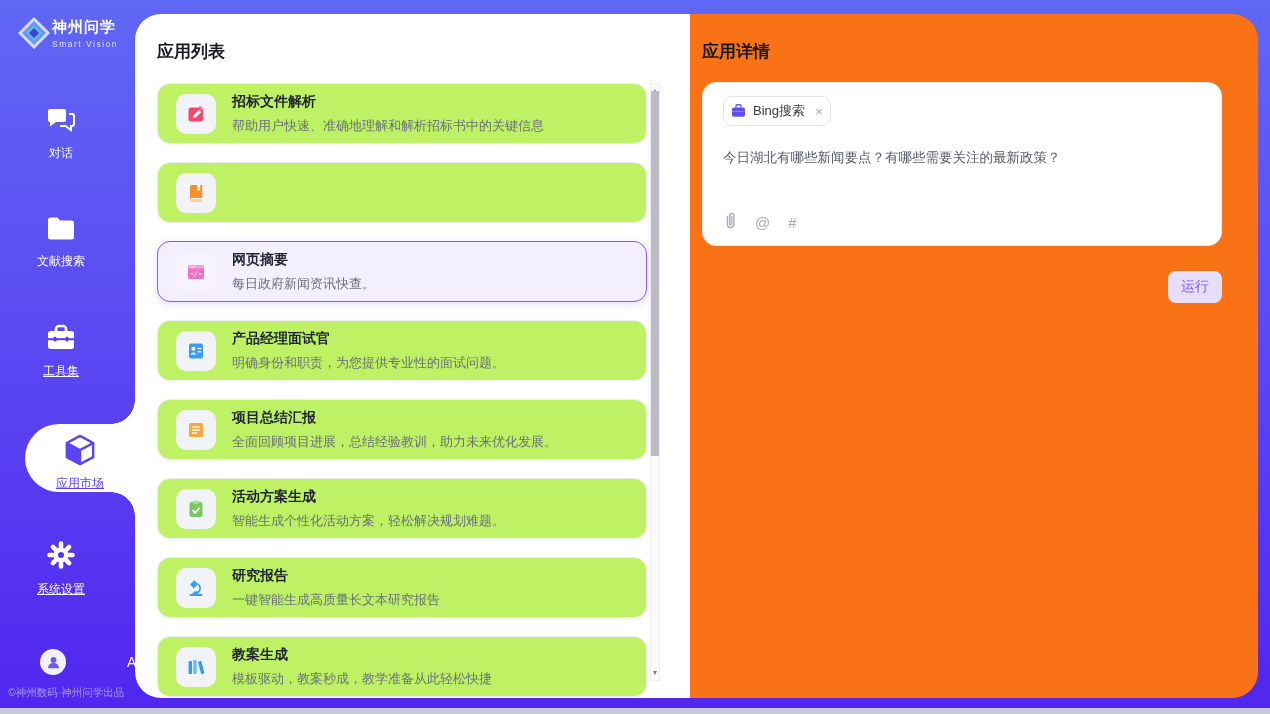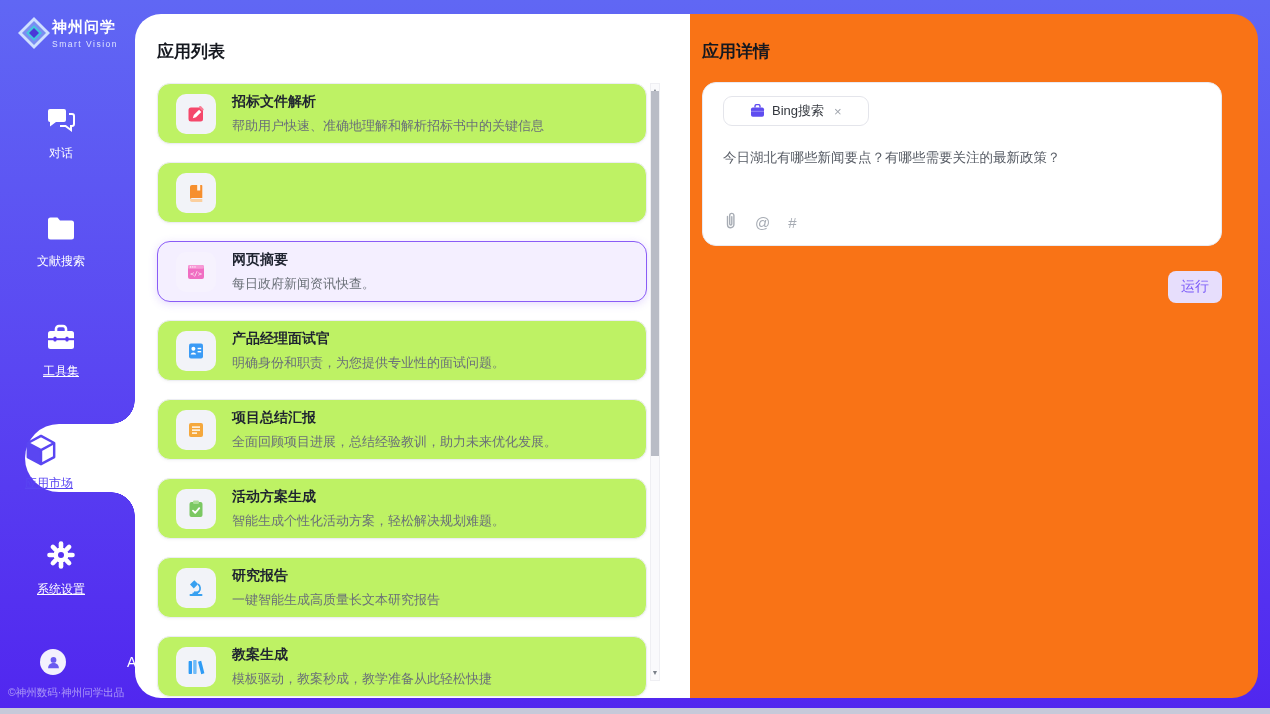--- a/index.html
+++ b/index.html
@@ -13,21 +13,21 @@
 
   
   .sidebar { position:absolute; left:0; top:0; width:135px; height:708px; }
   .logo { position:absolute; top:15px; left:16px; display:flex; align-items:center; }
   .logo-text-title { color:#fff; font-size:15px; font-weight:bold; letter-spacing:1px; }
   .logo-text-sub { color:#dfe5ff; font-size:8.5px; letter-spacing:1.5px; margin-top:2px; }
   .nav-item { position:absolute; left:0; width:122px; text-align:center; color:#fff; cursor:pointer; }
   .nav-item .nav-label { font-size:12px; margin-top:7px; }
   .underlined { text-decoration:underline; }
   .nav-tab { position:absolute; left:25px; top:424px; width:110px; height:68px; background:#fff;
-             border-radius:34px 0 0 34px; text-align:left; cursor:pointer; }
+             border-radius:34px 0 0 34px; text-align:center; cursor:pointer; }
   .nav-tab::before { content:''; position:absolute; top:-24px; right:0; width:24px; height:24px;
              background:radial-gradient(circle at 0 0, rgba(255,255,255,0) 23.5px, #fff 24px); }
   .nav-tab::after { content:''; position:absolute; bottom:-24px; right:0; width:24px; height:24px;
              background:radial-gradient(circle at 0 100%, rgba(255,255,255,0) 23.5px, #fff 24px); }
   .nav-tab .nav-label { font-size:12px; color:#5a46f2; margin-top:3px; }
   .nav-icon { display:inline-block; line-height:0; }
   .user-row { position:absolute; left:40px; top:649px; display:flex; align-items:center; gap:13px; cursor:pointer; }
   .avatar { width:26px; height:26px; border-radius:50%; background:#f3f1fd; display:flex; align-items:center; justify-content:center; }
   .user-name { color:#fff; font-size:14px;margin-left:48px; }
   .copyright { position:absolute; left:8px; top:686px; font-size:10.5px; color:rgba(255,255,255,.5); white-space:nowrap; }
@@ -56,21 +56,21 @@
   .sb-arrow { font-size:7px; color:#7a8089; height:12px; line-height:12px; cursor:pointer; }
   .sb-arrow.up { margin-top:1px; }
   .sb-arrow.down { position:absolute; bottom:1px; }
   .sb-thumb { position:absolute; top:7px; left:0; width:8px; height:365px; background:#b9bcc6; cursor:grab; }
 
   
   .panel-detail { flex:1; background:#f97316; position:relative; }
   .detail-card { position:absolute; top:68px; left:12px; right:36px; height:164px; background:#fff;
                  border:1px solid #e9eaf1; border-radius:14px; cursor:text; }
   .chip { display:inline-flex; align-items:center; gap:7px; margin:13px 0 0 20px; height:30px;
-          border:1px solid #e4e5eb; border-radius:9px; padding:0 26px; background:#fff; cursor:pointer; }
+          border:1px solid #e4e5eb; border-radius:9px; padding:0 7px; background:#fff; cursor:pointer; }
   .chip-label { font-size:13px; color:#34383f; }
   .chip-close { font-size:13px; color:#a0a5ad; margin-left:3px; cursor:pointer; }
   .question { margin:23px 20px 0; font-size:13.5px; color:#565b64; line-height:1.4; }
   .editor-toolbar { position:absolute; left:21px; bottom:13px; display:flex; align-items:center; gap:18px; }
   .tb-glyph { font-size:15px; color:#a7acb4; cursor:pointer; }
   .run-btn { position:absolute; top:257px; right:36px; width:54px; height:32px; background:#e7defc;
              color:#7a5af8; font-size:14px; border:none; border-radius:8px; cursor:pointer;
              display:flex; align-items:center; justify-content:center; }
 </style>
 </head>

